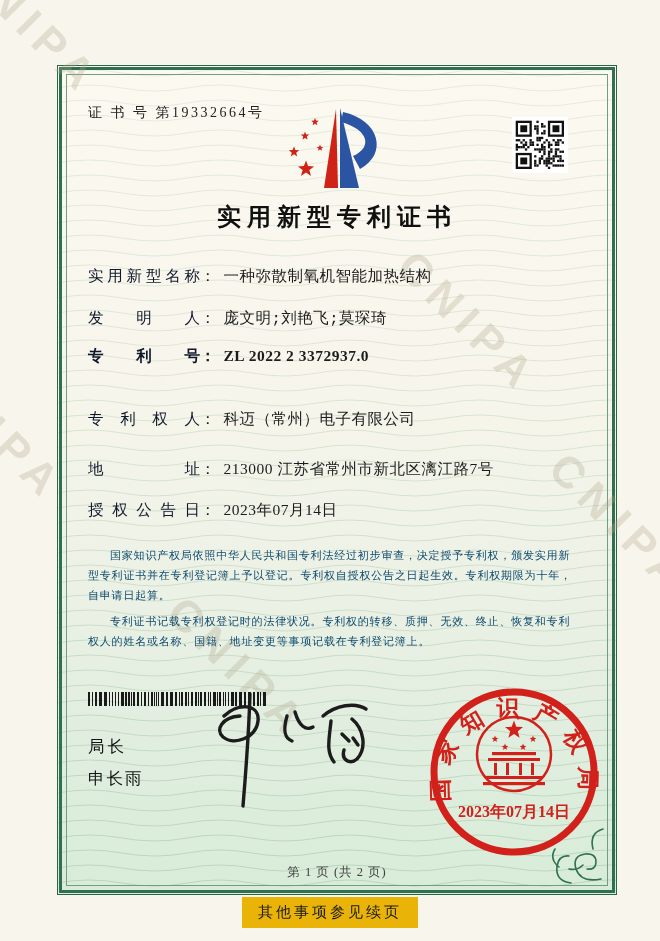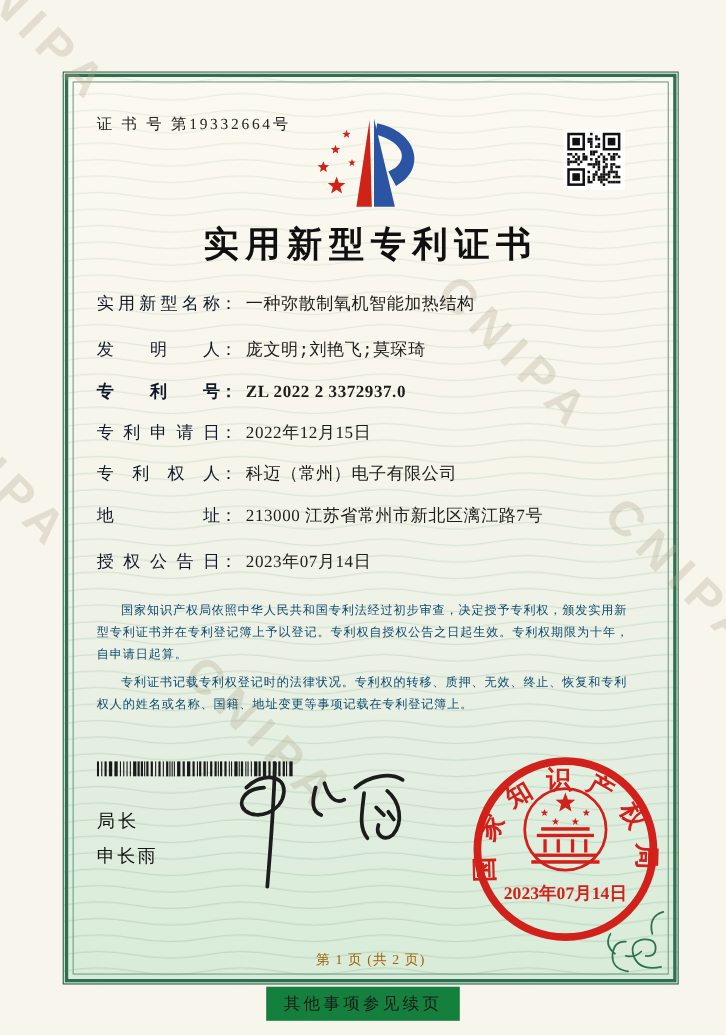--- a/index.html
+++ b/index.html
@@ -28,21 +28,21 @@
     transform:translate(-50%,-50%) rotate(45deg);
     white-space:nowrap;z-index:1;
   }
   .content{left:0;top:0;width:660px;height:839px;z-index:2;}
   
   .cert-no{left:88px;top:104px;font-size:14px;letter-spacing:2.5px;color:#222;}
   .logo{left:282px;top:104px;}
   .qr{left:512px;top:117px;}
   .title{
     left:57px;top:201px;width:560px;text-align:center;
-    font-size:32px;font-weight:bold;letter-spacing:6px;color:#101010;
+    font-size:24px;font-weight:bold;letter-spacing:6px;color:#101010;
   }
   
   .row{left:88px;width:500px;font-size:15.5px;white-space:nowrap;}
   .flabel{
     display:inline-block;width:112px;vertical-align:top;
     text-align:justify;text-align-last:justify;color:#0f172a;
   }
   .colon{display:inline-block;margin:0 2px 0 0;}
   .fvalue{padding-left:6px;letter-spacing:0.5px;}
   .grant-no-group{position:absolute;left:257px;top:0;white-space:nowrap;}
@@ -53,24 +53,24 @@
     margin:0 0 7px 0;text-indent:2em;
     font-size:11px;line-height:1.8;letter-spacing:0.8px;color:#0c4a6e;
   }
   
   .barcode{left:88px;top:692px;}
   .director-title{left:88px;top:736px;font-family:"Liberation Sans","DejaVu Sans",sans-serif;font-size:16.5px;letter-spacing:3px;color:#141414;text-align:center;}
   .director-name{left:88px;top:768px;font-family:Liberation Mono, monospace;font-size:16.5px;letter-spacing:2px;color:#141414;}
   .signature{left:192px;top:686px;}
   .seal{left:426px;top:684px;}
   .seal-date-color{fill:#d2201a;}
-  .page-no{left:57px;top:864px;width:560px;text-align:center;font-size:12.5px;letter-spacing:1px;color:#a16207;}
+  .page-no{left:57px;top:864px;width:560px;text-align:center;font-size:12.5px;letter-spacing:1px;color:#404040;}
   .note{
     left:330px;top:897px;transform:translateX(-50%);
-    background:#15803d;padding:6px 16px;font-size:15px;letter-spacing:3px;color:#1a1a1a;
+    background:#eab308;padding:6px 16px;font-size:15px;letter-spacing:3px;color:#1a1a1a;
     white-space:nowrap;
   }
   .flourish{right:8px;bottom:6px;}
 </style>
 </head>
 <body>
 
 <div class="abs frame-bg">
   <svg class="abs waves" width="560" height="830">
     <defs>
@@ -258,24 +258,21 @@
 
   <div class="abs row" style="top:266px;">
     <span class="flabel">实用新型名称</span><span class="colon">：</span><span class="fvalue">一种弥散制氧机智能加热结构</span>
   </div>
   <div class="abs row" style="top:308px;font-family:Liberation Mono, monospace;">
     <span class="flabel">发明人</span><span class="colon">：</span><span class="fvalue">庞文明;刘艳飞;莫琛琦</span>
   </div>
   <div class="abs row" style="top:346px;font-weight:bold;">
     <span class="flabel">专利号</span><span class="colon">：</span><span class="fvalue">ZL 2022 2 3372937.0</span>
   </div>
-  <div class="abs row" style="top:383px;">
-    <span class="flabel">专利申请日</span><span class="colon">：</span><span class="fvalue">2022年12月15日</span>
-  </div>
-  <div class="abs row" style="top:420px;">
+  <div class="abs row" style="top:409px;">
     <span class="flabel">专利权人</span><span class="colon">：</span><span class="fvalue">科迈（常州）电子有限公司</span>
   </div>
   <div class="abs row" style="top:459px;">
     <span class="flabel">地址</span><span class="colon">：</span><span class="fvalue">213000 江苏省常州市新北区漓江路7号</span>
   </div>
   <div class="abs row" style="top:500px;">
     <span class="flabel">授权公告日</span><span class="colon">：</span><span class="fvalue">2023年07月14日</span>
   </div>
 
   <div class="abs paras">

